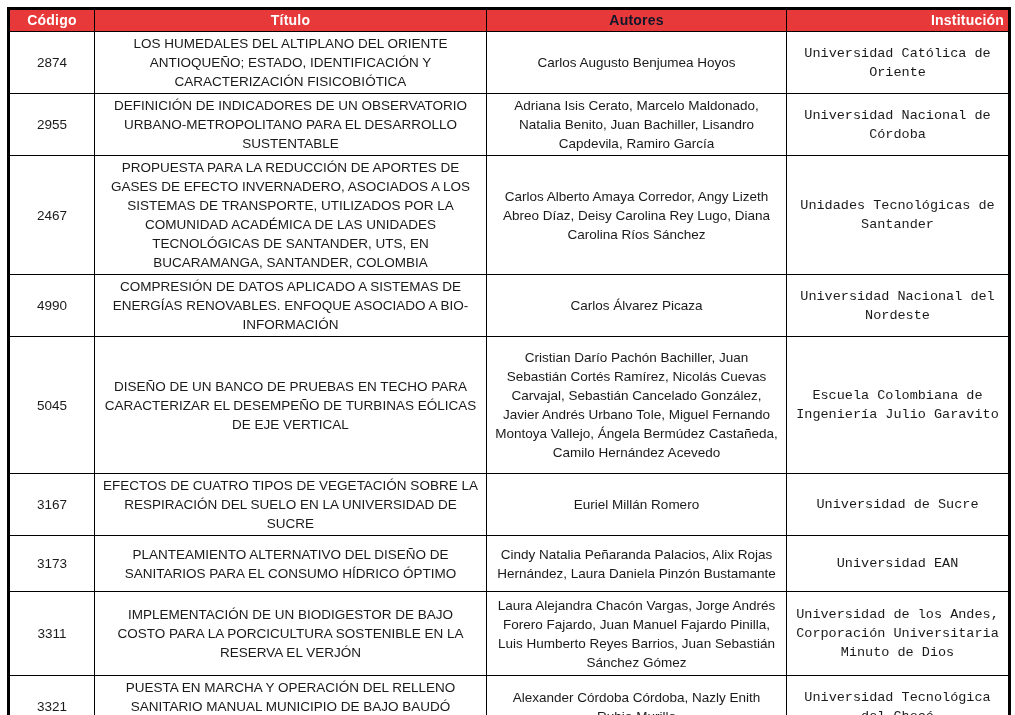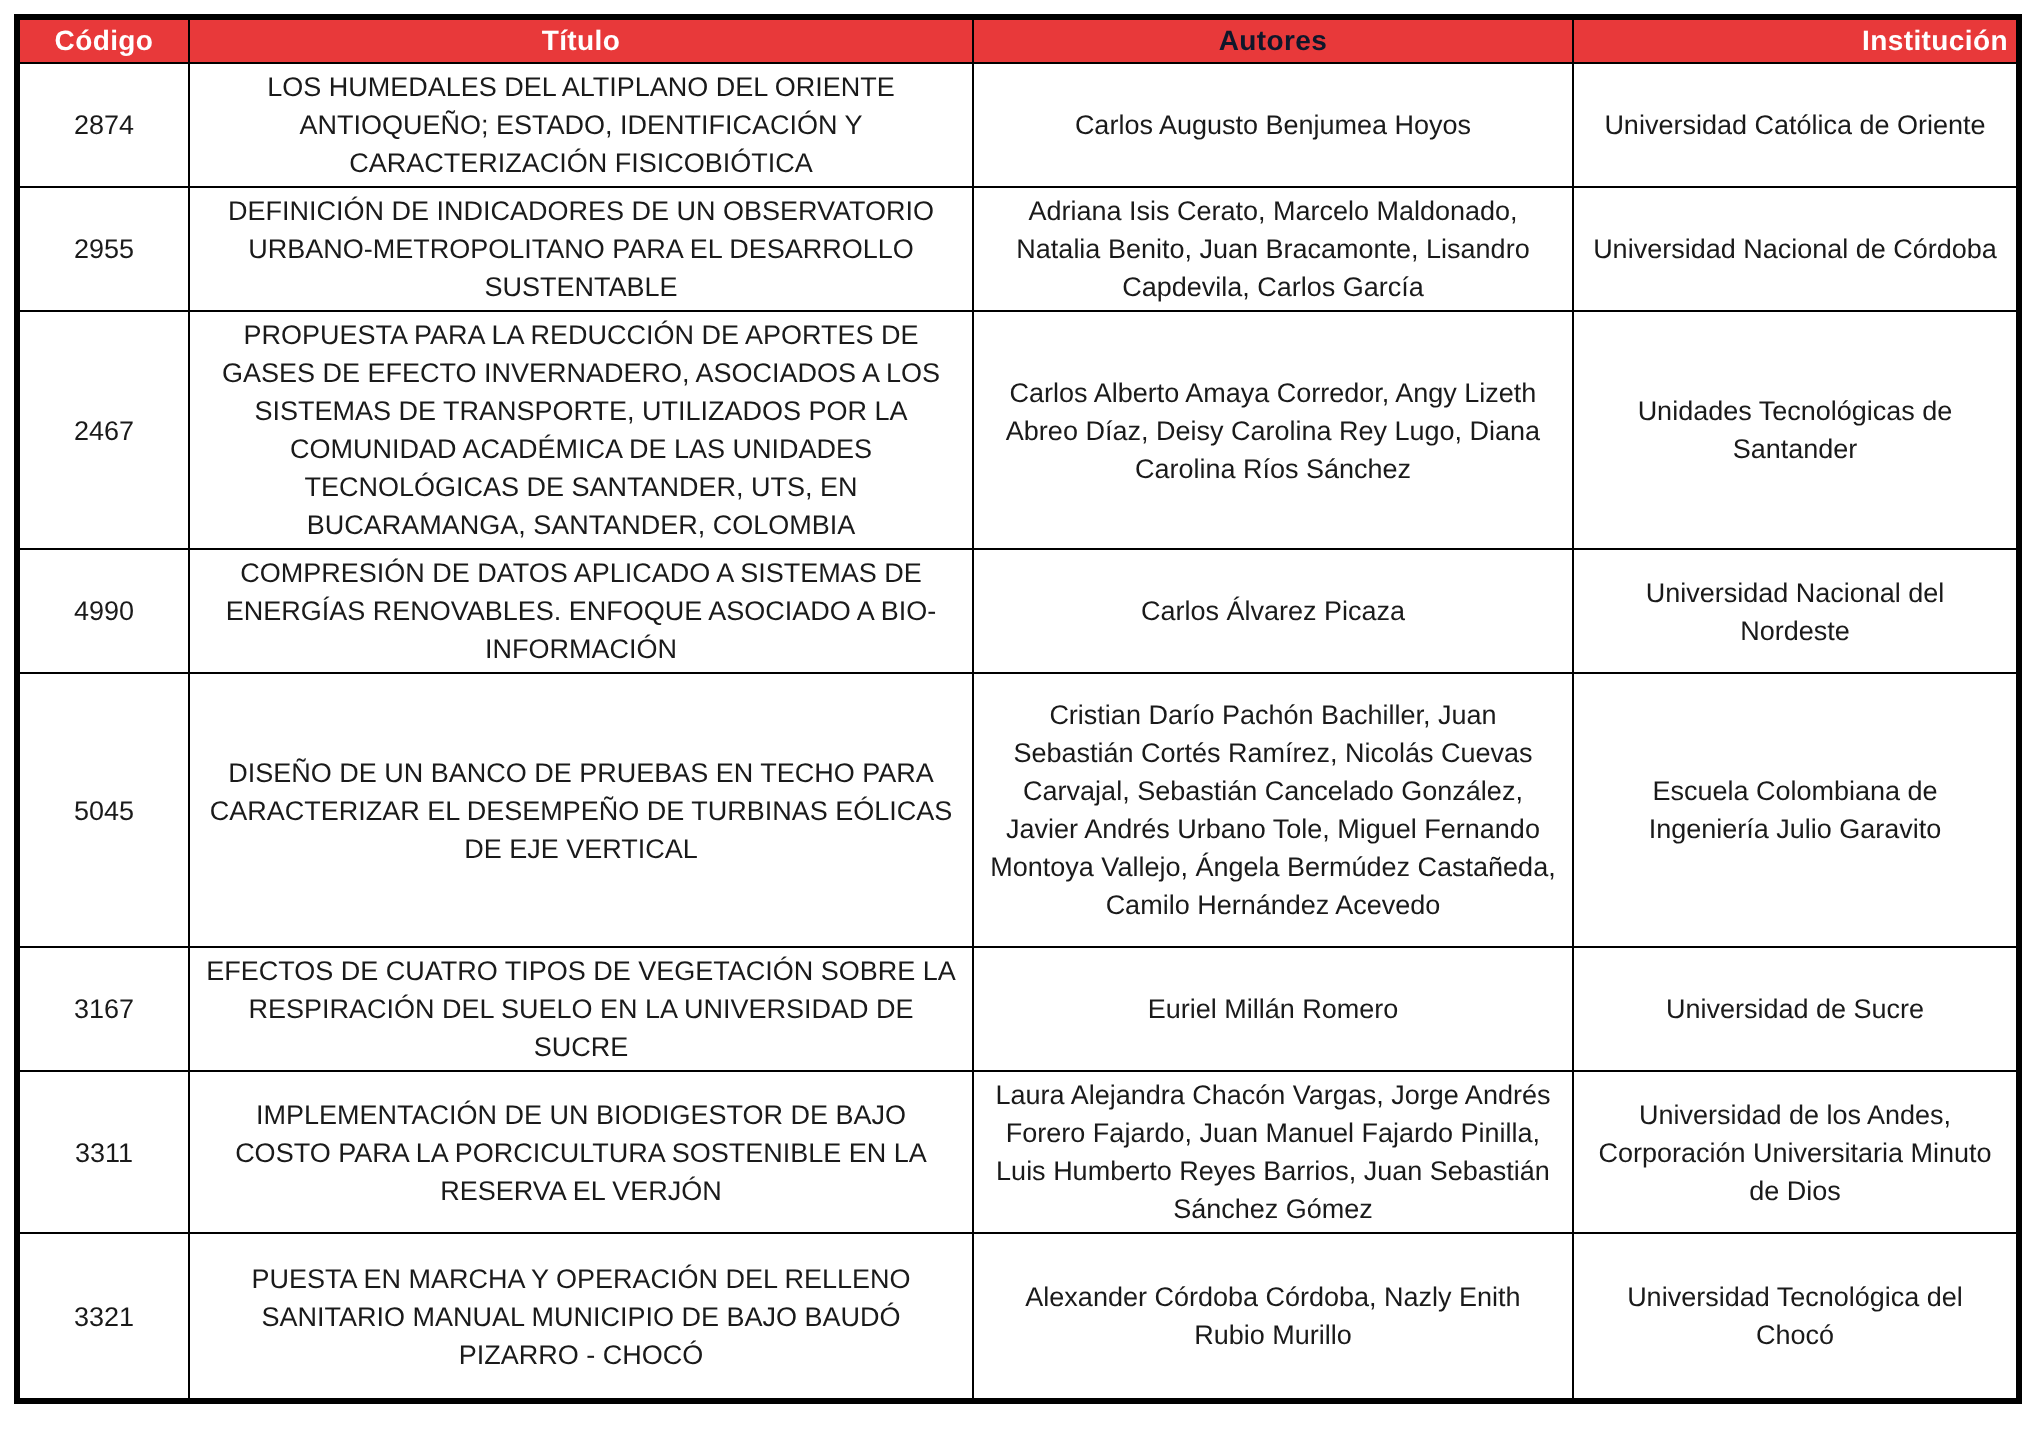--- a/index.html
+++ b/index.html
@@ -49,21 +49,21 @@
   tbody tr:nth-child(3) { height: 114px; }
   tbody tr:nth-child(4) { height: 56px; }
   tbody tr:nth-child(5) { height: 137px; }
   tbody tr:nth-child(6) { height: 57px; }
   tbody tr:nth-child(7) { height: 56px; }
   tbody tr:nth-child(8) { height: 84px; }
   tbody tr:nth-child(9) { height: 58px; }
 
   td.cell-titulo { padding: 2px 4px; }
   td.cell-autores { padding: 2px 6px; }
-  td.cell-institucion { padding: 2px 10px; }
+  td.cell-institucion { padding: 2px 10px; font-family: Liberation Mono, monospace; }
 </style>
 </head>
 <body>
 
 <div class="page">
   <table class="sub-table">
     <colgroup>
       <col class="c-codigo">
       <col class="c-titulo">
       <col class="c-autores">
@@ -80,21 +80,21 @@
     <tbody>
       <tr>
         <td class="cell-codigo">2874</td>
         <td class="cell-titulo">LOS HUMEDALES DEL ALTIPLANO DEL ORIENTE ANTIOQUEÑO;  ESTADO, IDENTIFICACIÓN Y CARACTERIZACIÓN FISICOBIÓTICA</td>
         <td class="cell-autores">Carlos Augusto Benjumea Hoyos</td>
         <td class="cell-institucion">Universidad Católica de Oriente</td>
       </tr>
       <tr>
         <td class="cell-codigo">2955</td>
         <td class="cell-titulo">DEFINICIÓN DE INDICADORES DE UN OBSERVATORIO URBANO-METROPOLITANO PARA EL DESARROLLO SUSTENTABLE</td>
-        <td class="cell-autores">Adriana Isis Cerato, Marcelo Maldonado, Natalia Benito, Juan Bracamonte, Lisandro Capdevila, Carlos García</td>
+        <td class="cell-autores">Adriana Isis Cerato, Marcelo Maldonado, Natalia Benito, Juan Bachiller, Lisandro Capdevila, Ramiro García</td>
         <td class="cell-institucion">Universidad Nacional de Córdoba</td>
       </tr>
       <tr>
         <td class="cell-codigo">2467</td>
         <td class="cell-titulo">PROPUESTA PARA LA REDUCCIÓN DE APORTES DE GASES DE EFECTO INVERNADERO, ASOCIADOS A LOS SISTEMAS DE TRANSPORTE, UTILIZADOS POR LA COMUNIDAD ACADÉMICA DE LAS UNIDADES TECNOLÓGICAS DE SANTANDER, UTS, EN BUCARAMANGA, SANTANDER, COLOMBIA</td>
         <td class="cell-autores">Carlos Alberto Amaya Corredor, Angy Lizeth Abreo Díaz, Deisy Carolina Rey Lugo, Diana Carolina Ríos Sánchez</td>
         <td class="cell-institucion">Unidades Tecnológicas de Santander</td>
       </tr>
       <tr>
         <td class="cell-codigo">4990</td>
@@ -108,20 +108,26 @@
         <td class="cell-autores">Cristian Darío Pachón Bachiller, Juan Sebastián Cortés Ramírez, Nicolás Cuevas Carvajal, Sebastián Cancelado González, Javier Andrés Urbano Tole, Miguel Fernando Montoya Vallejo, Ángela Bermúdez Castañeda, Camilo Hernández Acevedo</td>
         <td class="cell-institucion">Escuela Colombiana de Ingeniería Julio Garavito</td>
       </tr>
       <tr>
         <td class="cell-codigo">3167</td>
         <td class="cell-titulo">EFECTOS DE CUATRO TIPOS DE VEGETACIÓN SOBRE LA RESPIRACIÓN DEL SUELO EN LA UNIVERSIDAD DE SUCRE</td>
         <td class="cell-autores">Euriel Millán Romero</td>
         <td class="cell-institucion">Universidad de Sucre</td>
       </tr>
       <tr>
+        <td class="cell-codigo">3173</td>
+        <td class="cell-titulo">PLANTEAMIENTO ALTERNATIVO DEL DISEÑO DE SANITARIOS PARA EL CONSUMO HÍDRICO ÓPTIMO</td>
+        <td class="cell-autores">Cindy Natalia Peñaranda Palacios, Alix Rojas Hernández, Laura Daniela Pinzón Bustamante</td>
+        <td class="cell-institucion">Universidad EAN</td>
+      </tr>
+      <tr>
         <td class="cell-codigo">3311</td>
         <td class="cell-titulo">IMPLEMENTACIÓN DE UN BIODIGESTOR DE BAJO COSTO PARA LA PORCICULTURA SOSTENIBLE EN LA RESERVA EL VERJÓN</td>
         <td class="cell-autores">Laura Alejandra Chacón Vargas, Jorge Andrés Forero Fajardo, Juan Manuel Fajardo Pinilla, Luis Humberto Reyes Barrios, Juan Sebastián Sánchez Gómez</td>
         <td class="cell-institucion">Universidad de los Andes, Corporación Universitaria Minuto de Dios</td>
       </tr>
       <tr>
         <td class="cell-codigo">3321</td>
         <td class="cell-titulo">PUESTA EN MARCHA Y OPERACIÓN DEL RELLENO SANITARIO MANUAL MUNICIPIO DE BAJO BAUDÓ PIZARRO - CHOCÓ</td>
         <td class="cell-autores">Alexander Córdoba Córdoba, Nazly Enith Rubio Murillo</td>
         <td class="cell-institucion">Universidad Tecnológica del Chocó</td>

